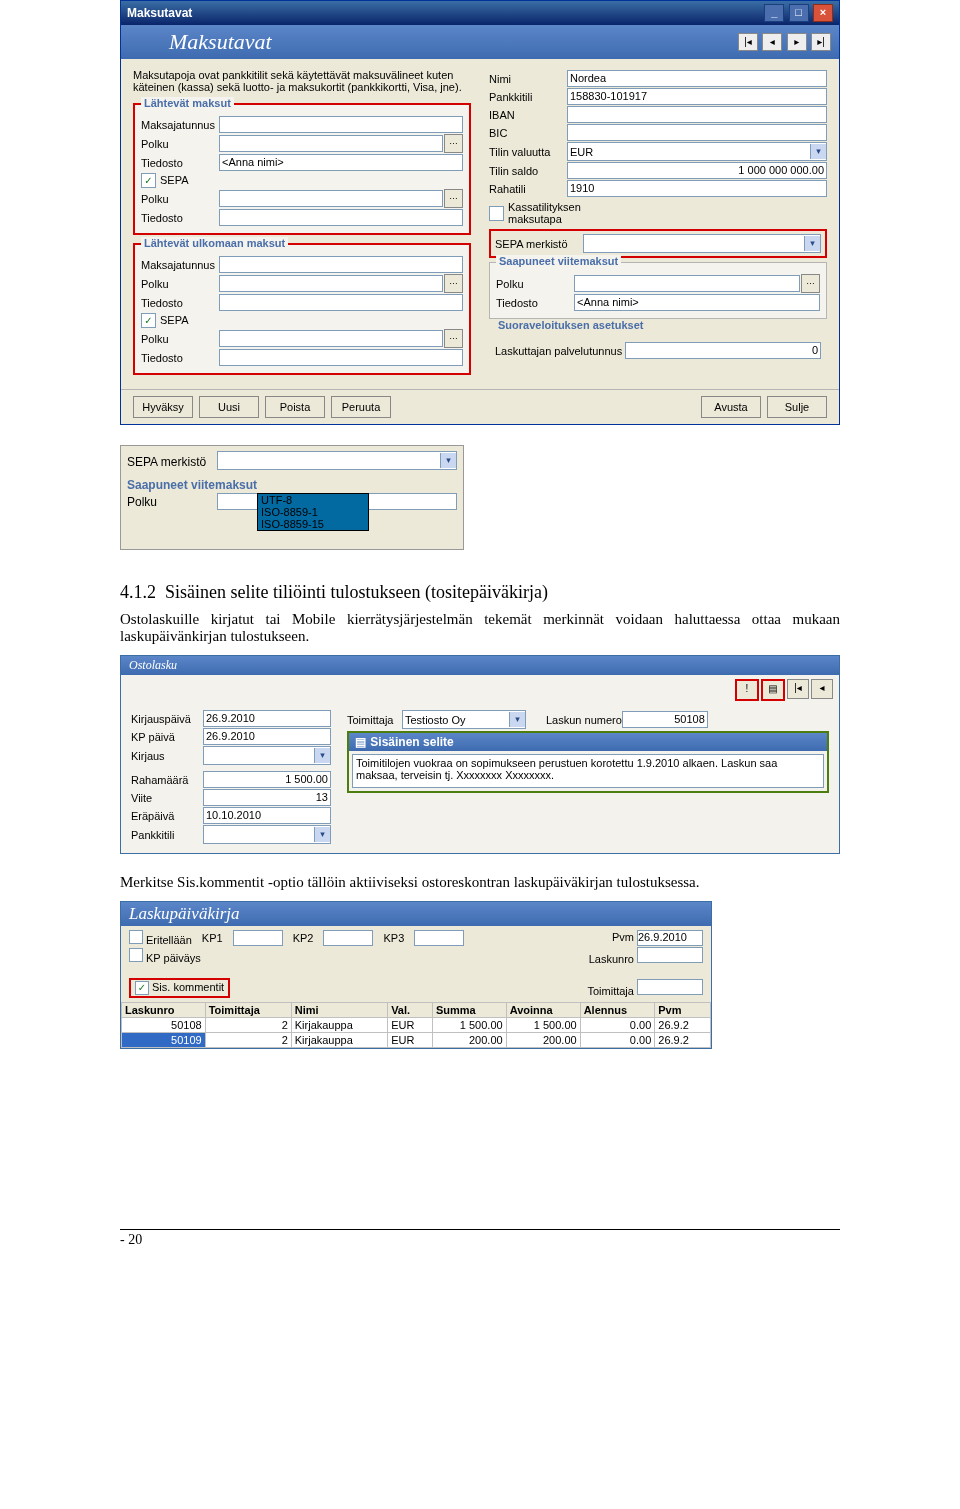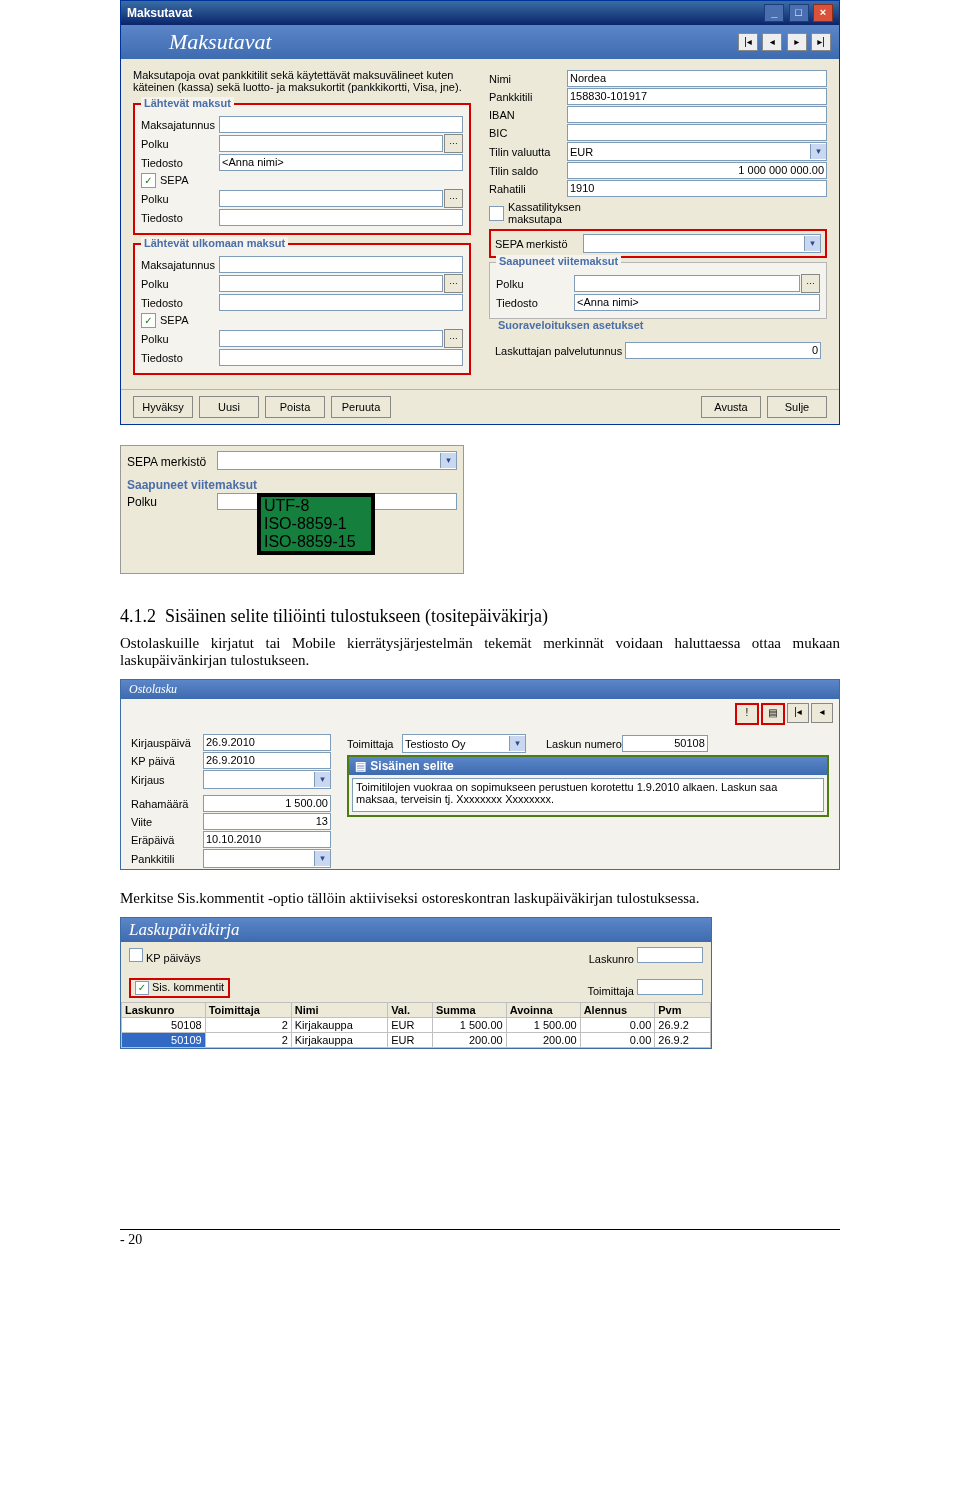--- a/index.html
+++ b/index.html
@@ -26,34 +26,34 @@
 .row .cb{width:13px;height:13px;border:1px solid #7f9db9;background:#fff;margin-right:4px;display:inline-flex;align-items:center;justify-content:center;color:#1a7a1a;font-size:10px}
 .sel{flex:1;height:17px;border:1px solid #7f9db9;background:#fff;display:flex;align-items:center;justify-content:space-between;padding-left:2px}
 .sel .arrow{width:15px;height:15px;background:#c9d8f0;border-left:1px solid #7f9db9;text-align:center;font-size:9px;line-height:15px;color:#2b4a8a}
 .btnrow{padding:6px 12px;display:flex;gap:6px;border-top:1px solid #b5b5b5}
 .btnrow .spacer{flex:1}
 .btn{width:60px;height:22px;border:1px solid #888;background:#ece9d8;font-size:11px}
 
 
 .snip{border:1px solid #999;background:#ece9d8;width:330px;padding:4px 6px 0;margin-bottom:24px}
 .snip .sel{margin-bottom:2px}
-.snip .opts{position:relative;left:130px;top:-18px;width:110px;background:#15803d;border:4px solid #000000;font-size:16px}
+.snip .opts{position:relative;left:130px;top:-18px;width:110px;background:#0369a1;border:1px solid #000000;font-size:11px}
 .snip .opts div{padding:0 3px}
 
 
 h3{font-family:"Times New Roman",serif;font-weight:normal;font-size:18px;margin:32px 0 8px}
 p.body-text{font-family:"Times New Roman",serif;font-size:15px;margin:6px 0 10px;text-align:justify}
 
 
 .ost{border:1px solid #3a6ea5;background:#f3f2ed;margin-bottom:20px}
 .ost .hdr{background:linear-gradient(#5b86c8,#3e6bb0);color:#fff;font-style:italic;font-family:"Times New Roman",serif;font-size:12px;padding:2px 8px}
 .ost .toolrow{display:flex;justify-content:flex-end;padding:4px 6px;gap:2px}
 .ost .toolrow .iconbox{width:20px;height:18px;border:1px solid #888;background:#ece9d8;font-size:10px;line-height:16px;text-align:center}
 .ost .toolrow .iconbox.hot{border:2px solid #d40000}
-.ost .formrow{display:flex;padding:4px 10px 0;gap:16px;font-size:11px}
+.ost .formrow{display:flex;padding:4px 10px 8px;gap:16px;font-size:11px}
 .ost .lcol{width:200px}
 .ost .lcol .row label{width:72px}
 .ost .rcol{flex:1}
 .sisainen{border:2px solid #4d7c0f;margin-top:2px}
 .sisainen .hdr2{background:linear-gradient(#5b86c8,#3e6bb0);color:#fff;font-size:12px;font-weight:bold;padding:2px 6px}
 .sisainen .txt{border:1px solid #7f9db9;background:#fff;margin:3px;padding:2px 3px;font-size:11px;height:28px}
 
 
 .lpk{border:1px solid #3a6ea5;background:#ece9d8;width:590px}
 .lpk .hdr{background:linear-gradient(#5b86c8,#3e6bb0);color:#fff;font-style:italic;font-family:"Times New Roman",serif;font-size:17px;padding:2px 8px}
@@ -321,20 +321,30 @@
       </div>
     </div>
   </div>
 </div>
 
 <p class="body-text">Merkitse Sis.kommentit -optio tällöin aktiiviseksi ostoreskontran laskupäiväkirjan tulostuksessa.</p>
 
 <div class="lpk">
   <div class="hdr">Laskupäiväkirja</div>
   <div class="filters">
+    <div style="display:flex;gap:10px;align-items:center">
+      <span><span class="cb"></span><span>Eritellään</span></span>
+      <span>KP1</span>
+          <span class="inp-s"></span>
+      <span>KP2</span>
+          <span class="inp-s"></span>
+      <span>KP3</span>
+          <span class="inp-s"></span>
+      <span style="margin-left:auto"><span>Pvm</span> <span class="inp-s" style="width:64px">26.9.2010</span></span>
+    </div>
     <div style="display:flex;gap:10px;align-items:center;margin-top:1px">
       <span><span class="cb"></span><span>KP päiväys</span></span>
       <span style="margin-left:auto"><span>Laskunro</span> <span class="inp-s" style="width:64px"></span></span>
     </div>
     <div style="display:flex;gap:10px;align-items:center;margin-top:13px">
       <span class="redbox"><span class="cb">✓</span><span>Sis. kommentit</span></span>
       <span style="margin-left:auto"><span>Toimittaja</span> <span class="inp-s" style="width:64px"></span></span>
     </div>
   </div>
   <table>

